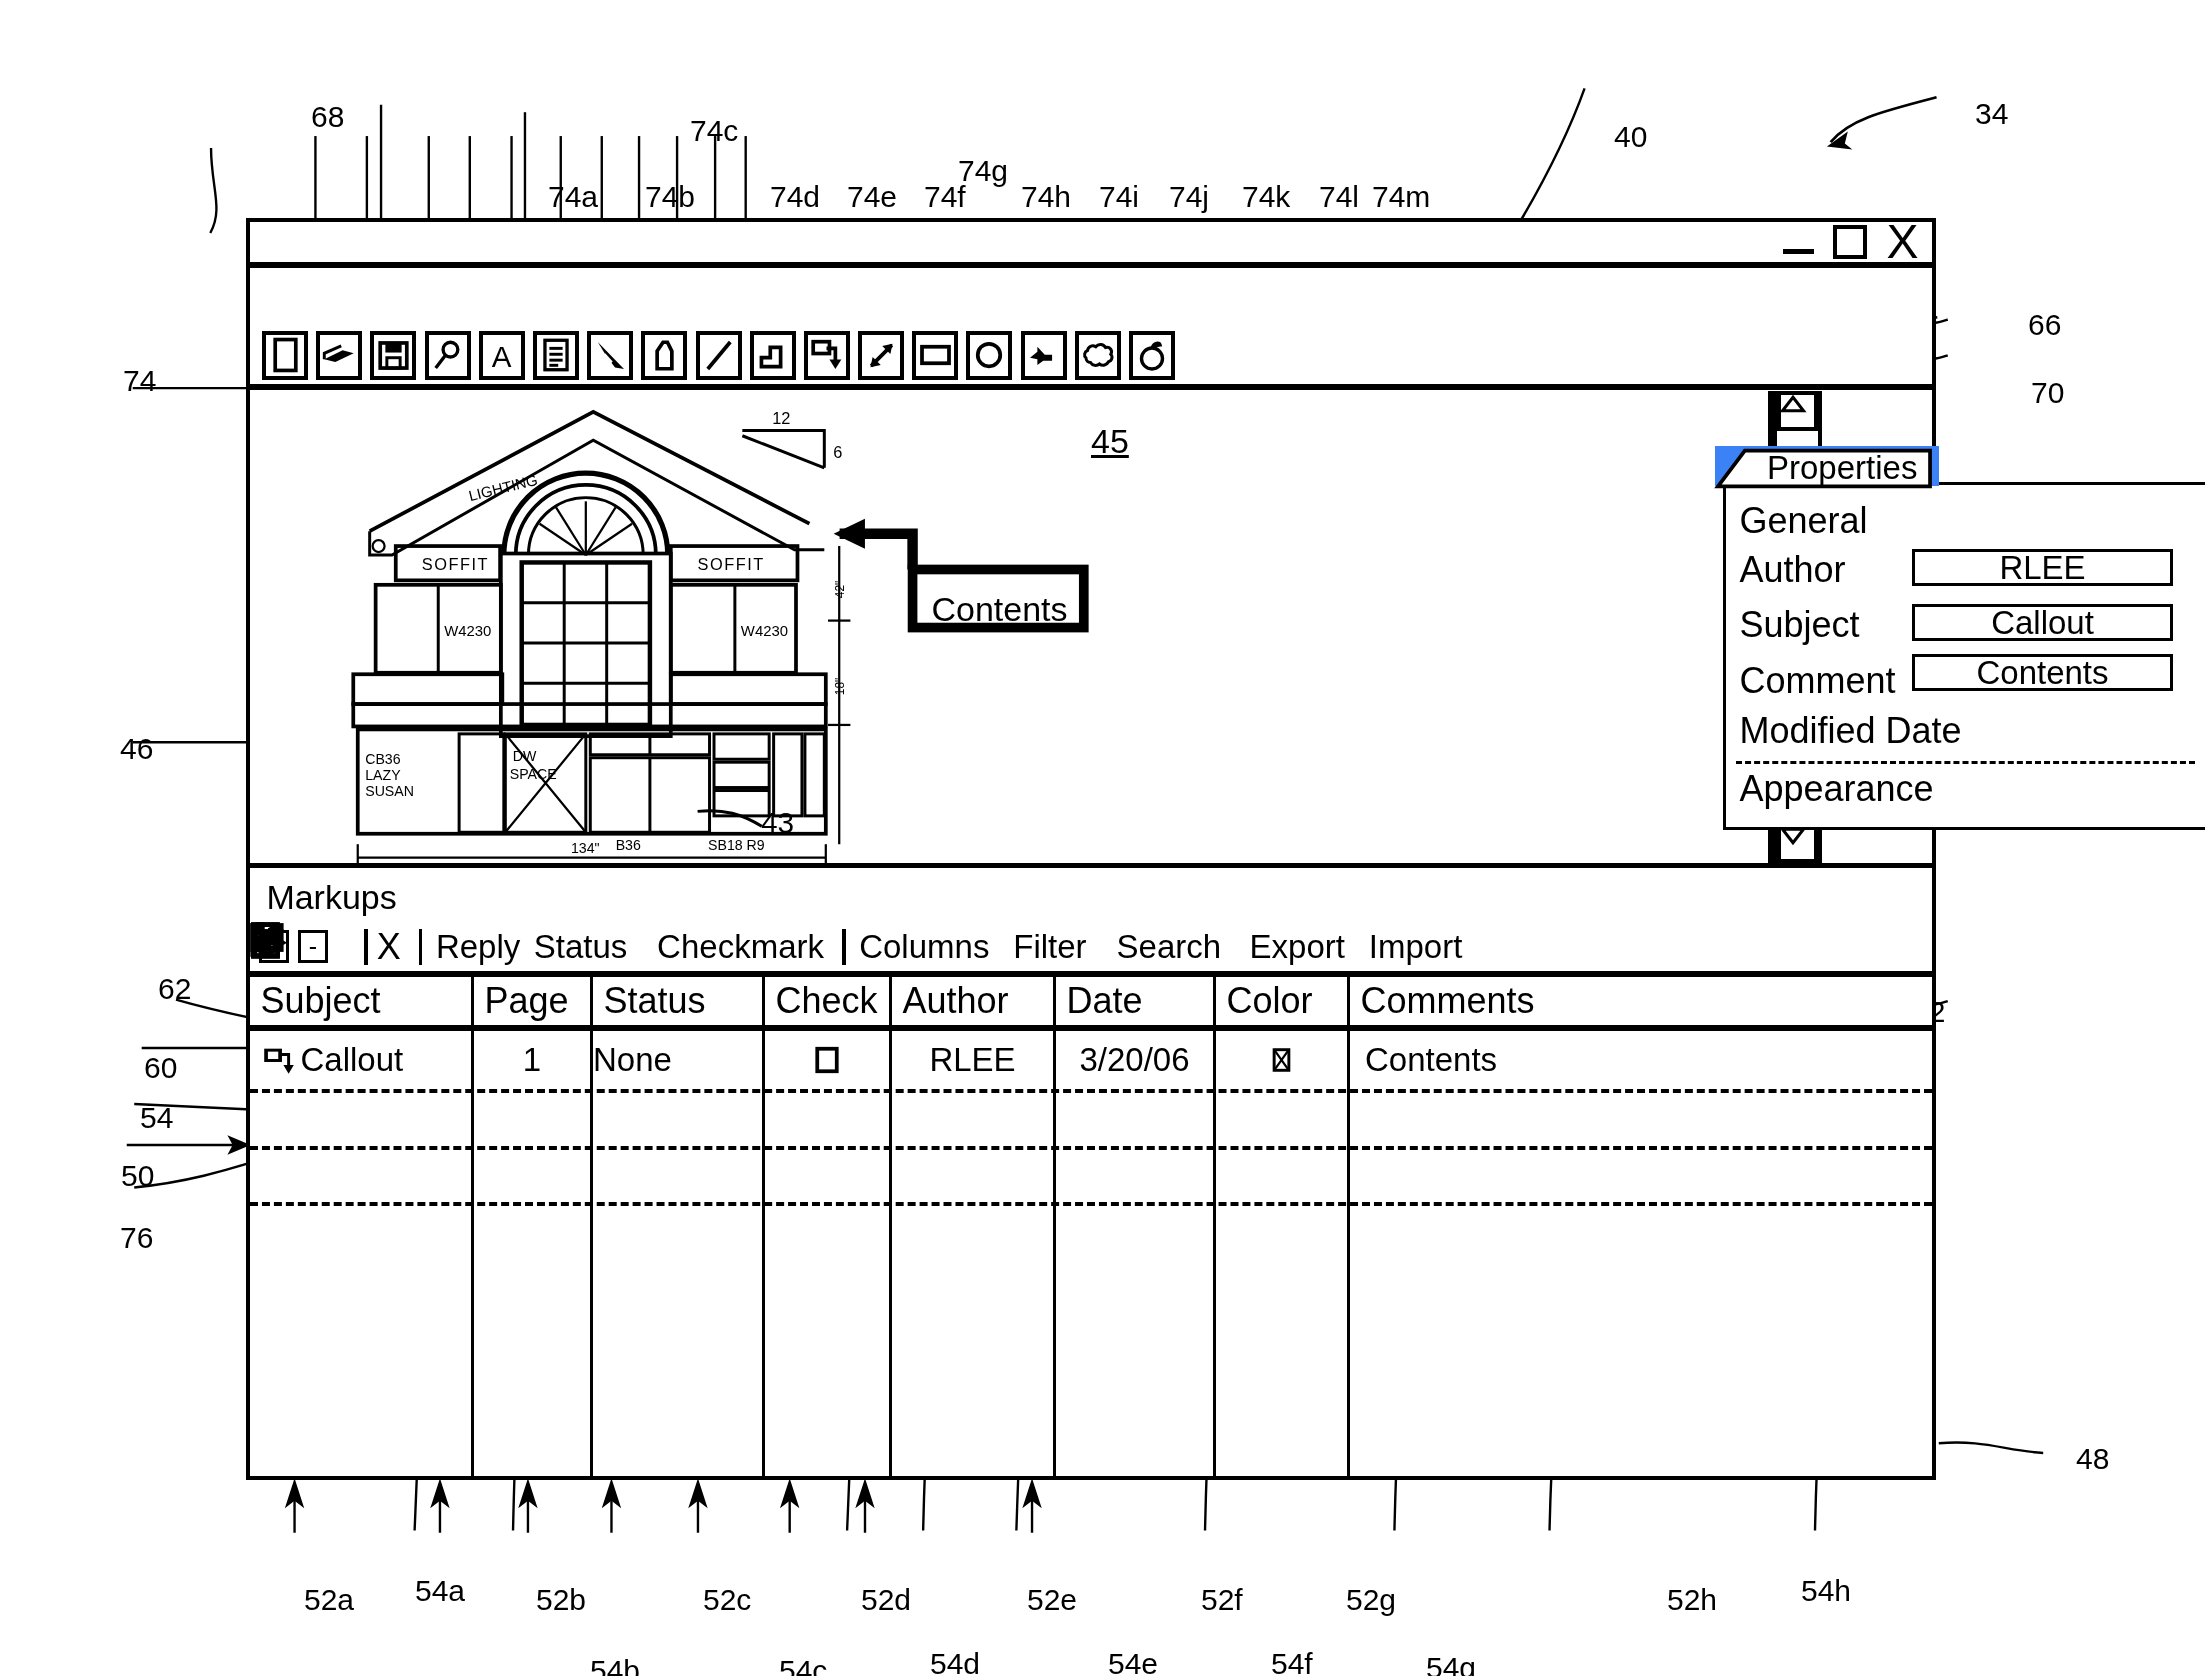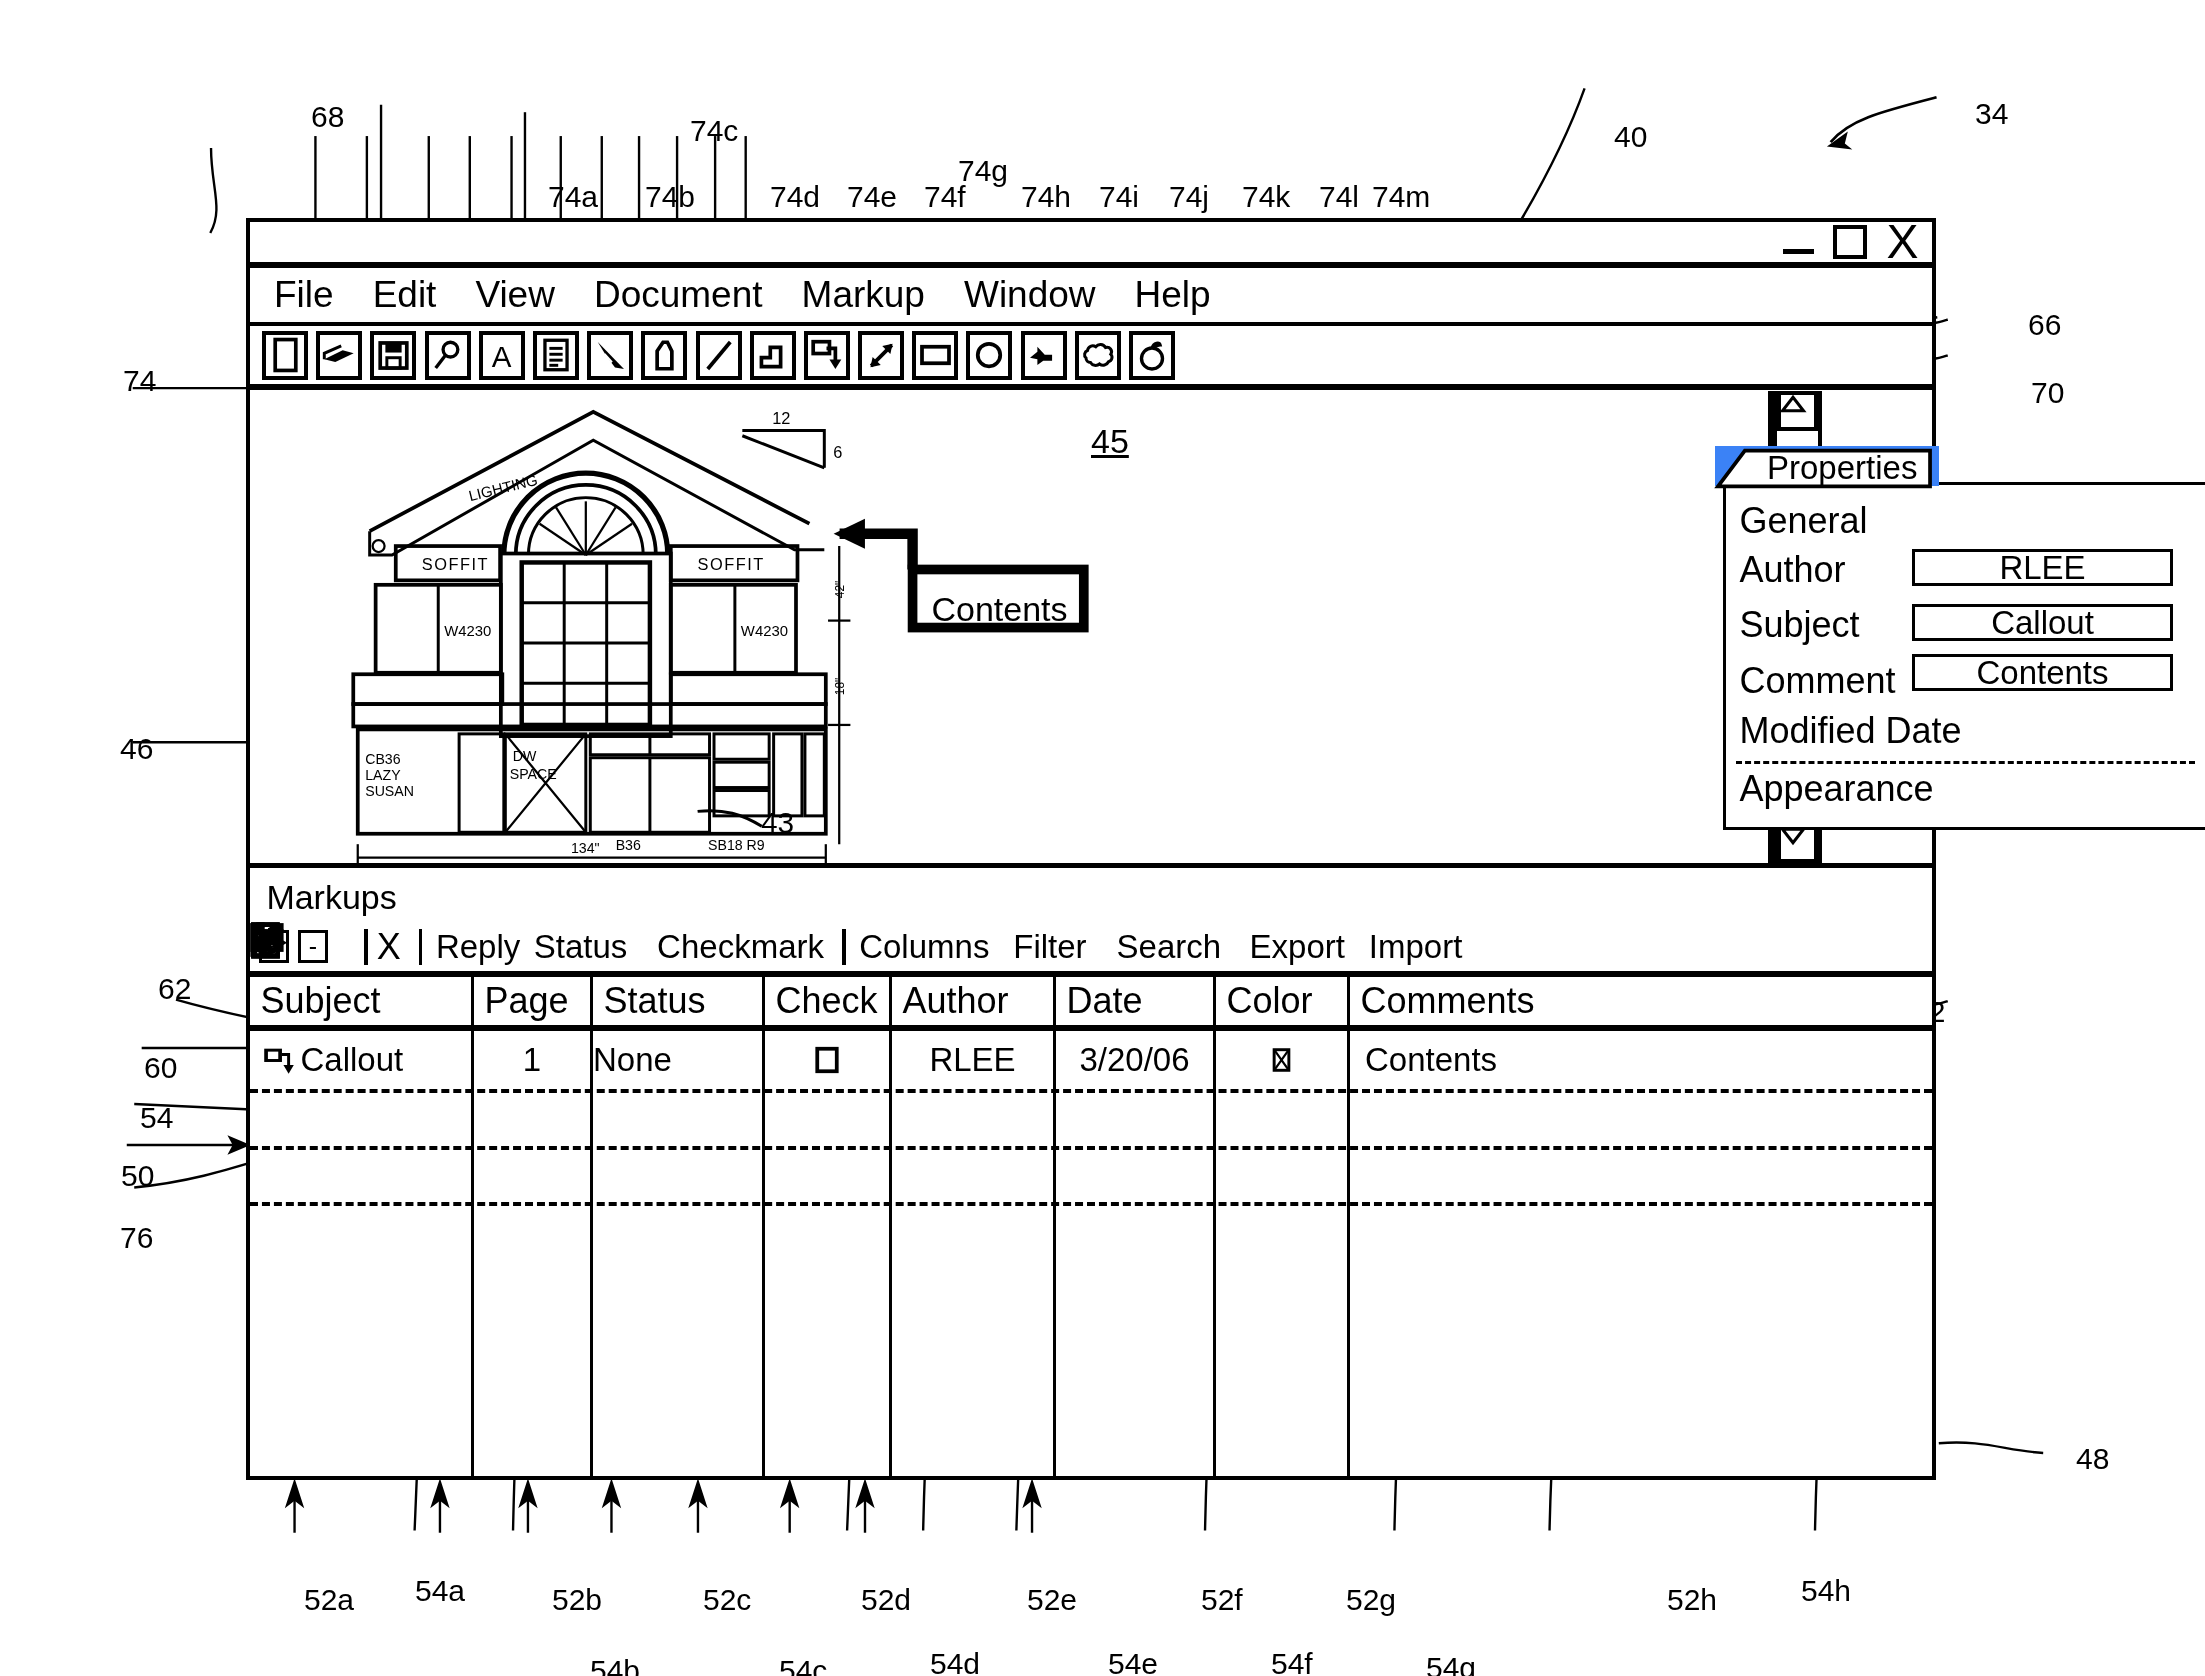--- a/index.html
+++ b/index.html
@@ -99,21 +99,21 @@
     <div class="ref" style="left: 1228px; top: 987px;">64</div>
     <div class="ref" style="left: 1372px; top: 987px;">44</div>
     <div class="ref" style="left: 1912px; top: 995px;">42</div>
     <div class="ref" style="left: 144px; top: 1051px;">60</div>
     <div class="ref" style="left: 140px; top: 1101px;">54</div>
     <div class="ref" style="left: 121px; top: 1159px;">50</div>
     <div class="ref" style="left: 120px; top: 1221px;">76</div>
     <div class="ref" style="left: 2076px; top: 1442px;">48</div>
     <div class="ref" style="left: 304px; top: 1583px;">52a</div>
     <div class="ref" style="left: 415px; top: 1574px;">54a</div>
-    <div class="ref" style="left: 552px; top: 1583px;">52b</div>
+    <div class="ref" style="left: 536px; top: 1583px;">52b</div>
     <div class="ref" style="left: 703px; top: 1583px;">52c</div>
     <div class="ref" style="left: 861px; top: 1583px;">52d</div>
     <div class="ref" style="left: 1027px; top: 1583px;">52e</div>
     <div class="ref" style="left: 1201px; top: 1583px;">52f</div>
     <div class="ref" style="left: 1346px; top: 1583px;">52g</div>
     <div class="ref" style="left: 1667px; top: 1583px;">52h</div>
     <div class="ref" style="left: 1801px; top: 1574px;">54h</div>
     <div class="ref" style="left: 590px; top: 1654px;">54b</div>
     <div class="ref" style="left: 779px; top: 1654px;">54c</div>
     <div class="ref" style="left: 930px; top: 1647px;">54d</div>
@@ -232,29 +232,20 @@
 <div id="window" class="abs">
 
   <div id="titlebar">
     <div class="winbtns">
       <div class="wb-min"></div>
       <div class="wb-max"></div>
       <div class="wb-close">X</div>
     </div>
   </div>
 
-  <div id="menubar">
-    <div class="menu-item">File</div>
-    <div class="menu-item">Edit</div>
-    <div class="menu-item">View</div>
-    <div class="menu-item">Document</div>
-    <div class="menu-item">Markup</div>
-    <div class="menu-item">Window</div>
-    <div class="menu-item">Help</div>
-  </div>
 
   <div id="toolbar">
     <div class="tool">
       <svg width="25" height="36" viewBox="0 0 34 48">
           <rect x="3" y="3" width="28" height="42" fill="none" stroke="#000" stroke-width="5"></rect>
         </svg>
     </div>
     <div class="tool">
       <svg width="34" height="25" viewBox="0 0 46 34">
           <path d="M3,22 L28,10 L43,14 L18,26 Z" fill="#000"></path>

